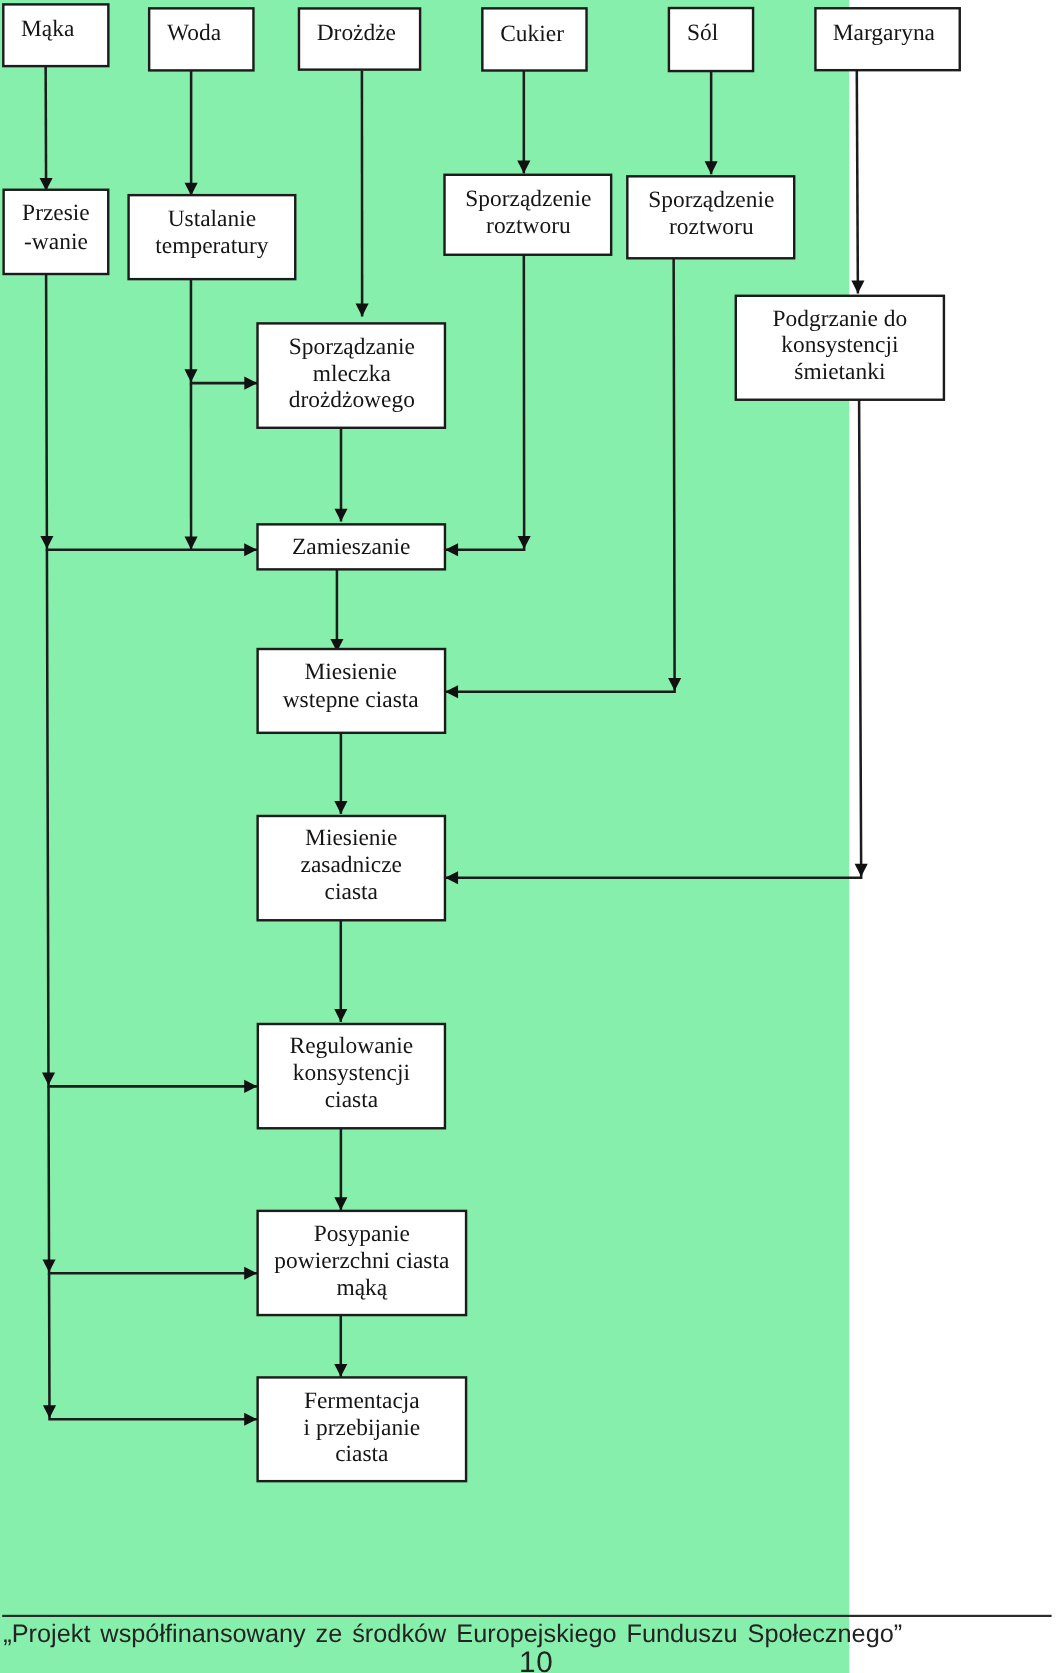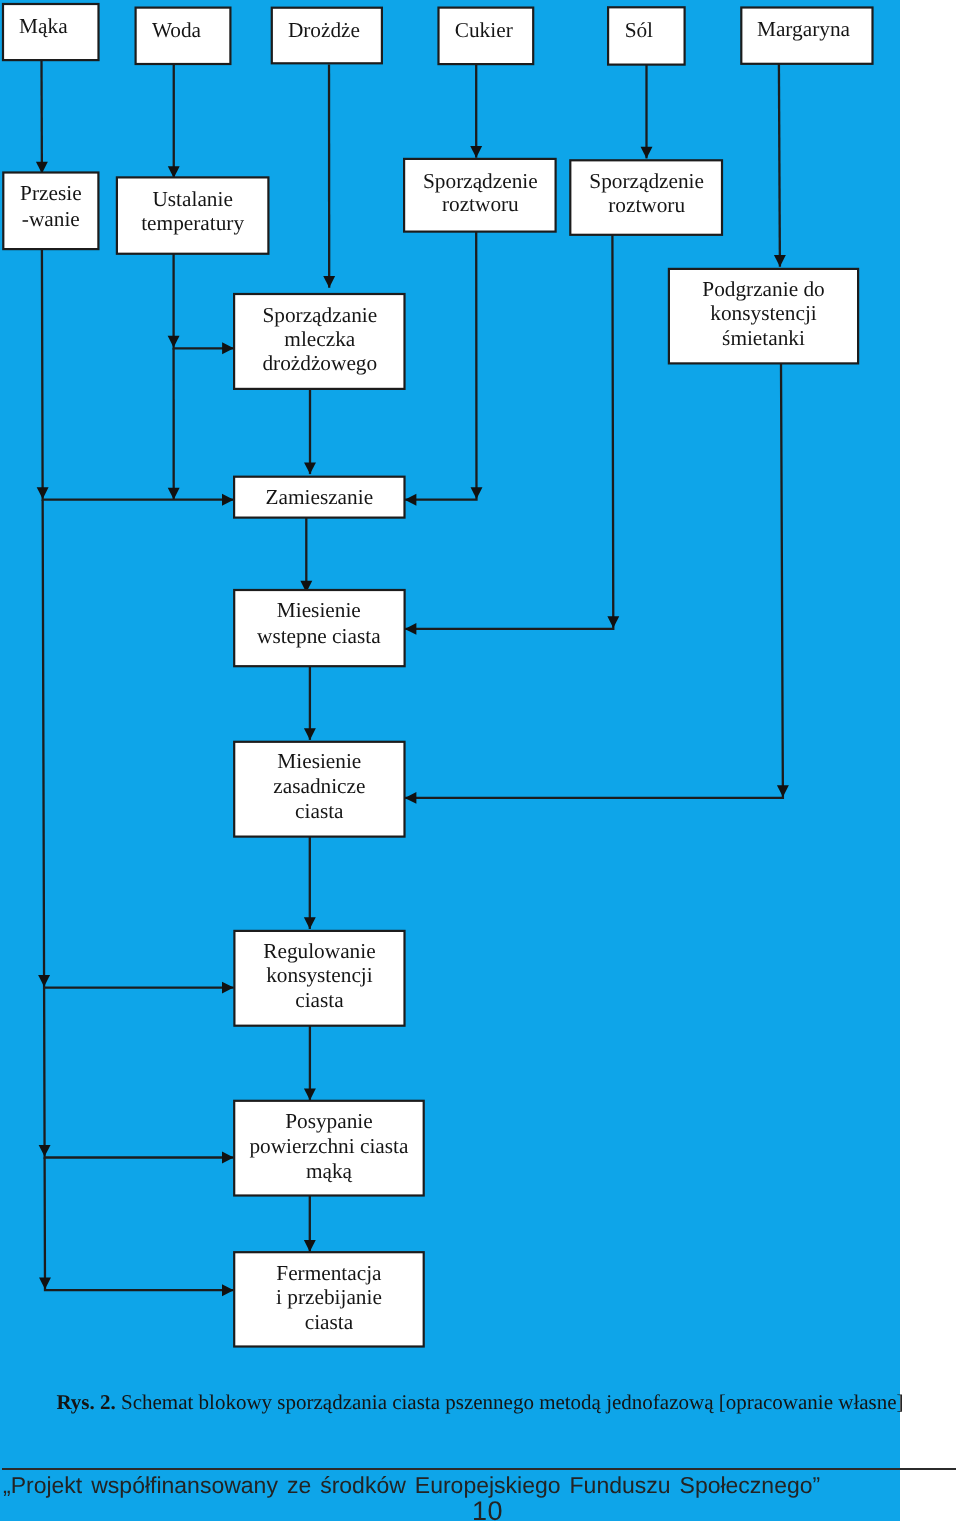--- a/index.html
+++ b/index.html
@@ -1,20 +1,20 @@
 <!DOCTYPE html>
 <html><head>
 <meta charset="utf-8">
 <style>
   html,body{margin:0;padding:0;background:#ffffff;}
   body{width:960px;height:1521px;overflow:hidden;
        font-family:"Liberation Serif",serif;color:#1a1a1a;
        -webkit-font-smoothing:antialiased;text-rendering:geometricPrecision;}
   *{-webkit-font-smoothing:antialiased;}
-  #page{position:relative;width:900px;height:1521px;background:#0ea5e9;}
+  #page{position:relative;width:772px;height:1521px;background:#86efac;}
   #diagram{position:absolute;left:0;top:0;width:960px;height:1380px;display:block;}
   #diagram rect.node{fill:#ffffff;stroke:#1c1c1c;stroke-width:2.2;}
   #diagram path.conn,#diagram line.conn{stroke:#1c1c1c;stroke-width:2.3;fill:none;}
   #diagram polygon.head{fill:#111111;}
   #diagram text{font-family:"Liberation Serif",serif;fill:#151515;
                 text-anchor:middle;font-size:21.3px;}
   #caption{position:absolute;left:0;top:1392.3px;width:960px;text-align:center;
     font-family:"Liberation Serif",serif;font-size:21.0px;color:#141414;line-height:1;}
   #caption .lbl{font-weight:bold;}
   #footer-rule{position:absolute;left:1.9px;top:1467.8px;width:954.5px;height:2.1px;
@@ -194,18 +194,17 @@
           <rect x="234.2" y="1100.8" width="189.5" height="94.7" class="node"></rect>
           <text x="328.95" y="1128.2"><tspan x="328.95" dy="0">Posypanie</tspan><tspan x="328.95" dy="24.7">powierzchni ciasta</tspan><tspan x="328.95" dy="24.7">mąką</tspan></text>
         </g>
         <g>
           <rect x="234.2" y="1252.2" width="189.5" height="94.3" class="node"></rect>
           <text x="328.95" y="1279.6000000000001"><tspan x="328.95" dy="0">Fermentacja</tspan><tspan x="328.95" dy="24.5">i przebijanie</tspan><tspan x="328.95" dy="24.5">ciasta</tspan></text>
         </g>
       </g>
   </svg>
 
-  <div id="caption"><span class="lbl">Rys. 2.</span> <span>Schemat blokowy sporządzania ciasta pszennego metodą jednofazową [opracowanie własne]</span></div>
 
   <div id="footer-rule"></div>
   <div id="footer-text">„Projekt współfinansowany ze środków Europejskiego Funduszu Społecznego”</div>
   <div id="pagenum">10</div>
 </div>
 
 </body></html>

